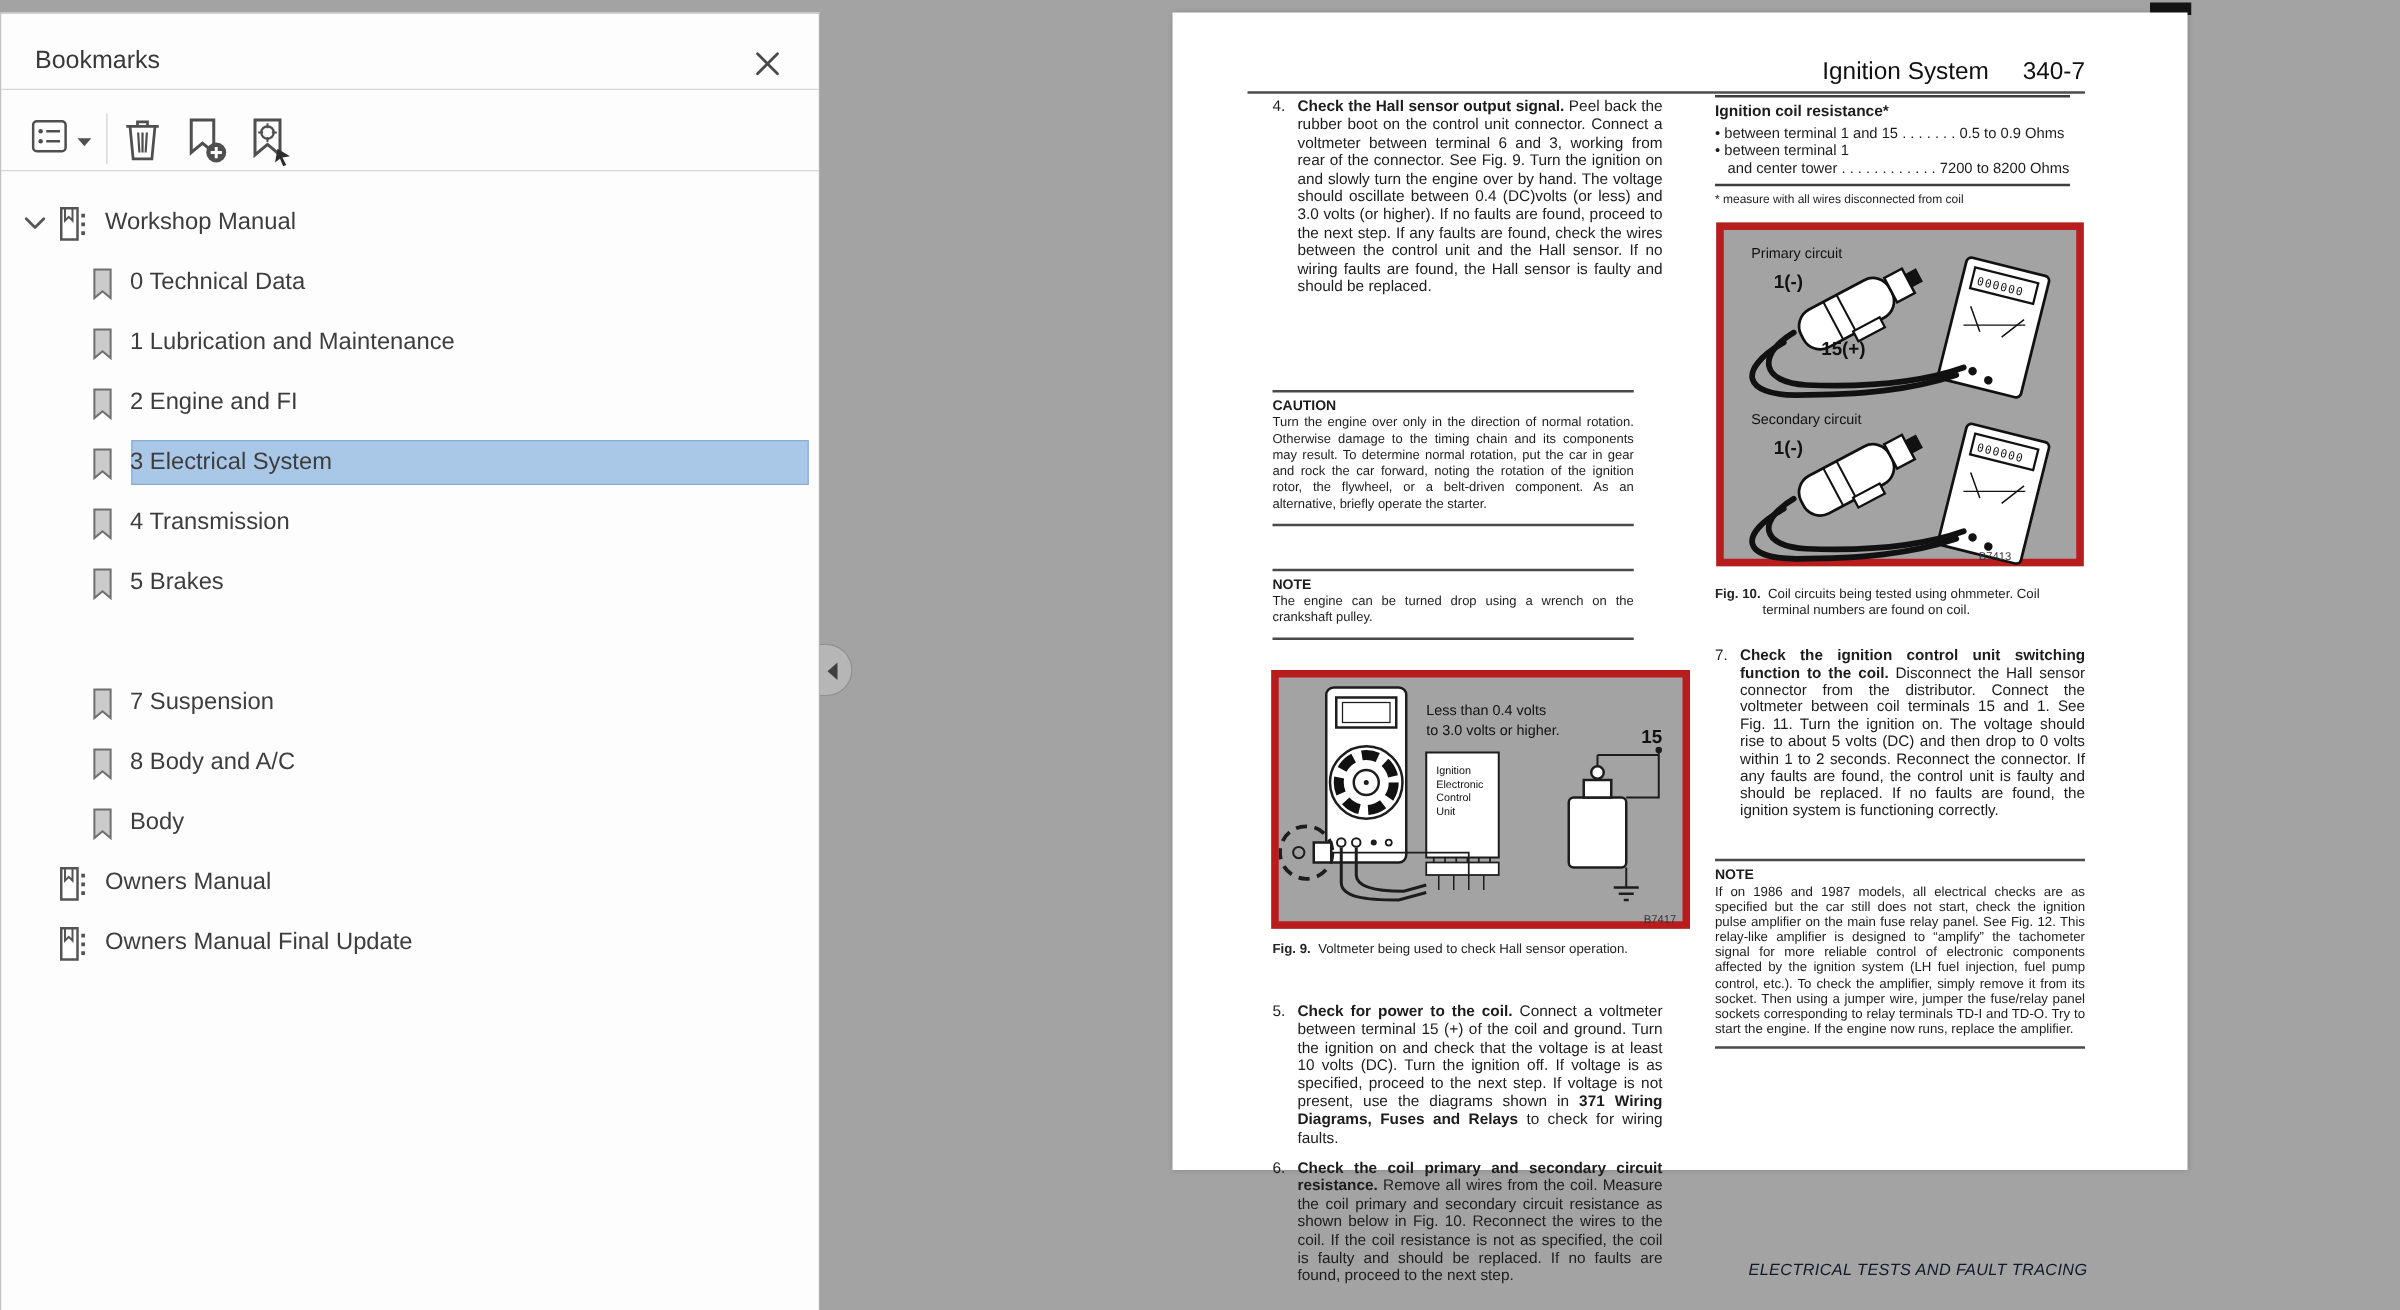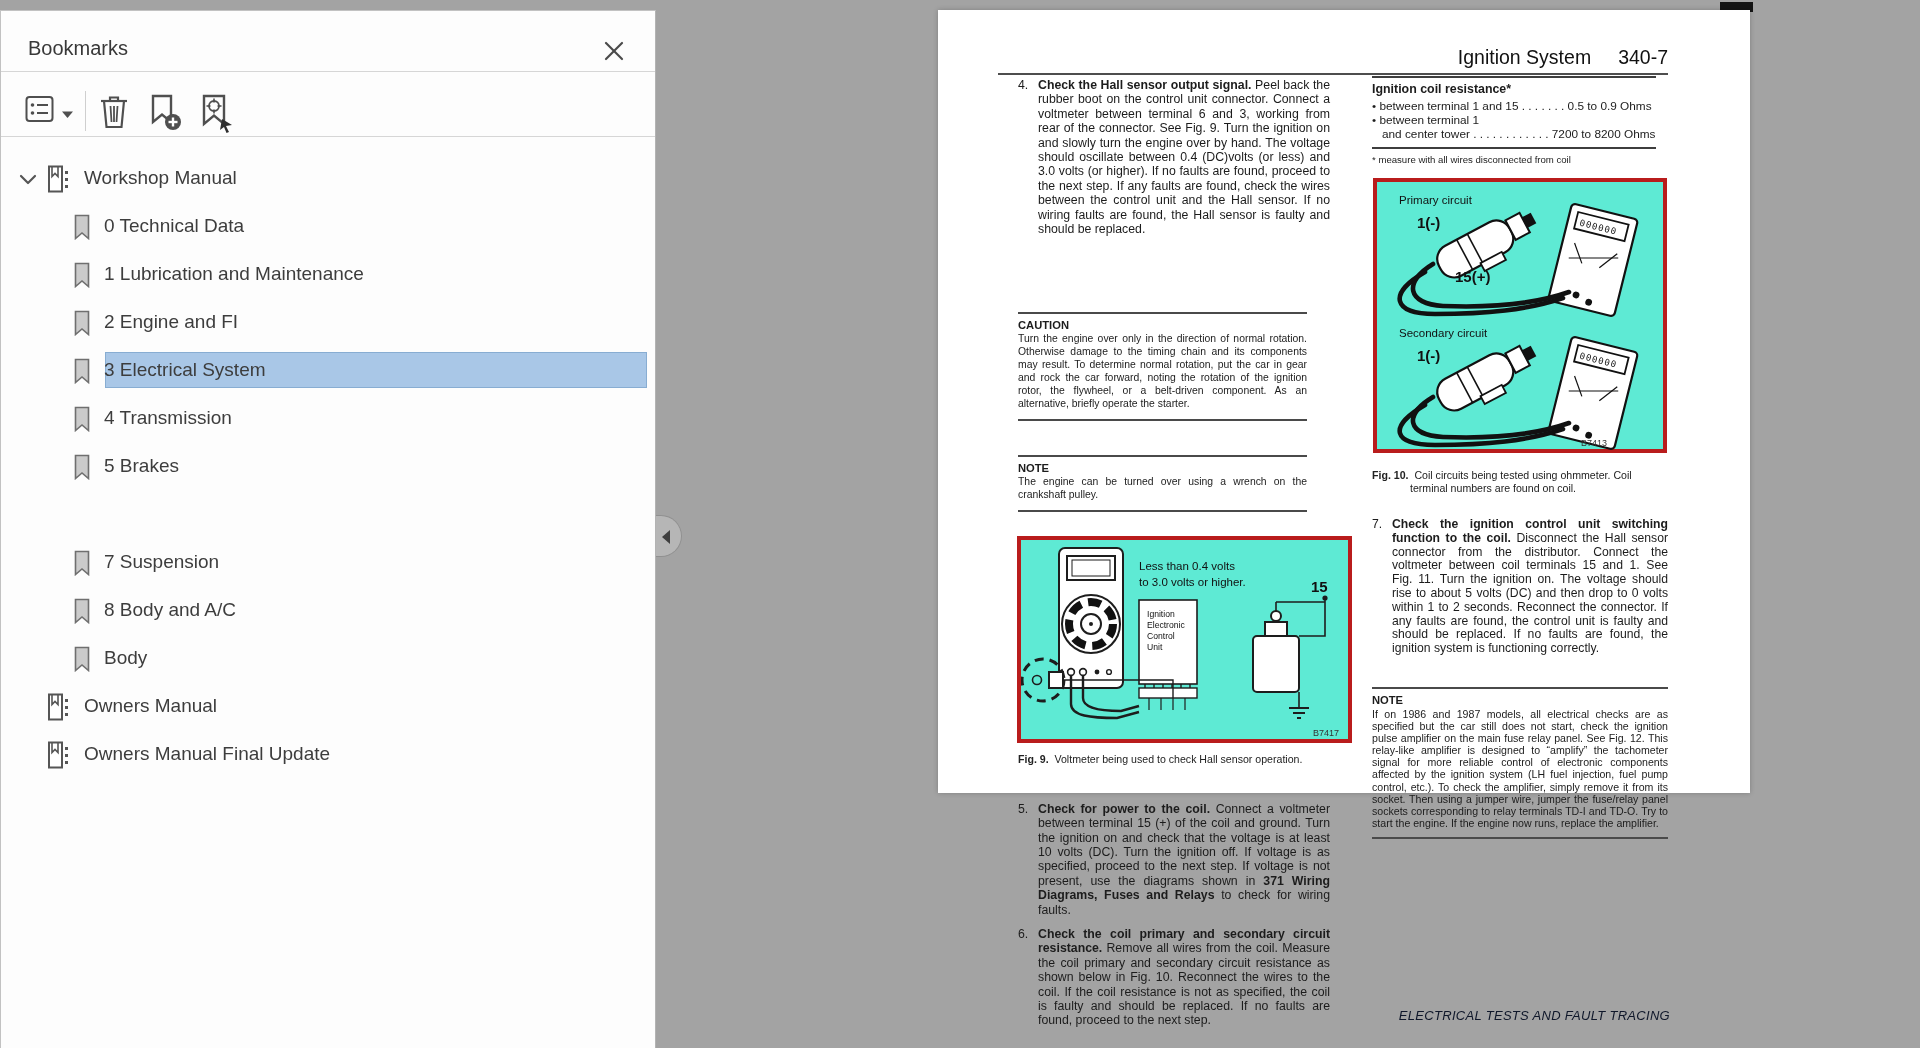--- a/index.html
+++ b/index.html
@@ -40,21 +40,21 @@
   }
   
   #collapse-handle{
     position:absolute;left:656px;top:515px;width:26px;height:42px;
     background:#b6b6b6;border:1px solid #909090;border-left:none;
     border-radius:0 21px 21px 0;box-sizing:border-box;
   }
   #collapse-handle svg{position:absolute;left:5px;top:13px;}
   
   #page{
-    position:absolute;left:938px;top:10px;width:812px;height:783px;
+    position:absolute;left:938px;top:10px;width:812px;height:926px;
     background:#ffffff;box-shadow:0 0 5px rgba(0,0,0,.22);
     color:#1c1c1c;
   }
   #page-top-marker{position:absolute;left:1720px;top:2px;width:33px;height:10px;background:#141414;}
   .pg-header{
     position:absolute;top:36px;right:82px;font-size:19.5px;color:#111;
     display:flex;gap:27px;white-space:nowrap;
   }
   .pg-rule{position:absolute;left:60px;top:63px;width:670px;height:2px;background:#4e4e4e;}
   .col{position:absolute;top:66px;}
@@ -63,21 +63,21 @@
   .step{display:flex;font-size:12.3px;line-height:14.4px;}
   .step-num{width:20px;flex:none;}
   .step-body{flex:1;text-align:justify;}
   .lead{font-weight:bold;}
   .advice{
     border-top:2px solid #4a4a4a;border-bottom:2px solid #4a4a4a;
     padding:5px 0 8px 0;width:289px;box-sizing:border-box;
   }
   .advice-title{font-weight:bold;font-size:11.2px;margin-bottom:2px;}
   .advice-text{font-size:10.4px;line-height:12.9px;text-align:justify;}
-  .figure{background:#5eead4;border:4px solid #b91c1c;box-sizing:border-box;}
+  .figure{background:#a3a3a3;border:6px solid #b91c1c;box-sizing:border-box;}
   #fig9{width:335px;height:207px;margin-left:-1px;}
   #fig10{width:294px;height:275px;margin-left:1px;}
   .caption{font-size:10.6px;line-height:13px;color:#222;padding-left:38px;text-indent:-38px;}
   .caption .figno{font-weight:bold;}
   .spec{
     border-top:2px solid #3e3e3e;border-bottom:2px solid #3e3e3e;
     width:284px;box-sizing:border-box;padding:4px 0 6px 0;
   }
   .spec-title{font-weight:bold;font-size:12.4px;margin-bottom:3px;}
   .spec-line{font-size:11.8px;line-height:14px;white-space:nowrap;}
@@ -290,21 +290,21 @@
       <span class="step-body"><span class="lead">Check the Hall sensor output signal.</span><span> Peel back the rubber boot on the control unit connector. Connect a voltmeter between terminal 6 and 3, working from rear of the connector. See Fig. 9. Turn the ignition on and slowly turn the engine over by hand. The voltage should oscillate between 0.4 (DC)volts (or less) and 3.0 volts (or higher). If no faults are found, proceed to the next step. If any faults are found, check the wires between the control unit and the Hall sensor. If no wiring faults are found, the Hall sensor is faulty and should be replaced.</span></span>
     </div>
 
     <div class="advice" style="margin-top:76px">
       <div class="advice-title">CAUTION</div>
       <div class="advice-text">Turn the engine over only in the direction of normal rotation. Otherwise damage to the timing chain and its components may result. To determine normal rotation, put the car in gear and rock the car forward, noting the rotation of the ignition rotor, the flywheel, or a belt-driven component. As an alternative, briefly operate the starter.</div>
     </div>
 
     <div class="advice" style="margin-top:34px">
       <div class="advice-title">NOTE</div>
-      <div class="advice-text">The engine can be turned over using a wrench on the crankshaft pulley.</div>
+      <div class="advice-text">The engine can be turned drop using a wrench on the crankshaft pulley.</div>
     </div>
 
     <div class="figure" id="fig9" style="margin-top:24px">
       <svg width="333" height="205" viewBox="0 0 333 205">
 
         <g>
           <rect x="38" y="8" width="64" height="140" rx="6" fill="#fff" stroke="#1d1d1d" stroke-width="2"></rect>
           <rect x="46" y="16" width="48" height="24" fill="#fff" stroke="#1d1d1d" stroke-width="2"></rect>
           <rect x="51" y="20" width="38" height="16" fill="#fff" stroke="#1d1d1d" stroke-width="1"></rect>
           <circle cx="70" cy="84" r="29" fill="#fff" stroke="#1d1d1d" stroke-width="2"></circle>

